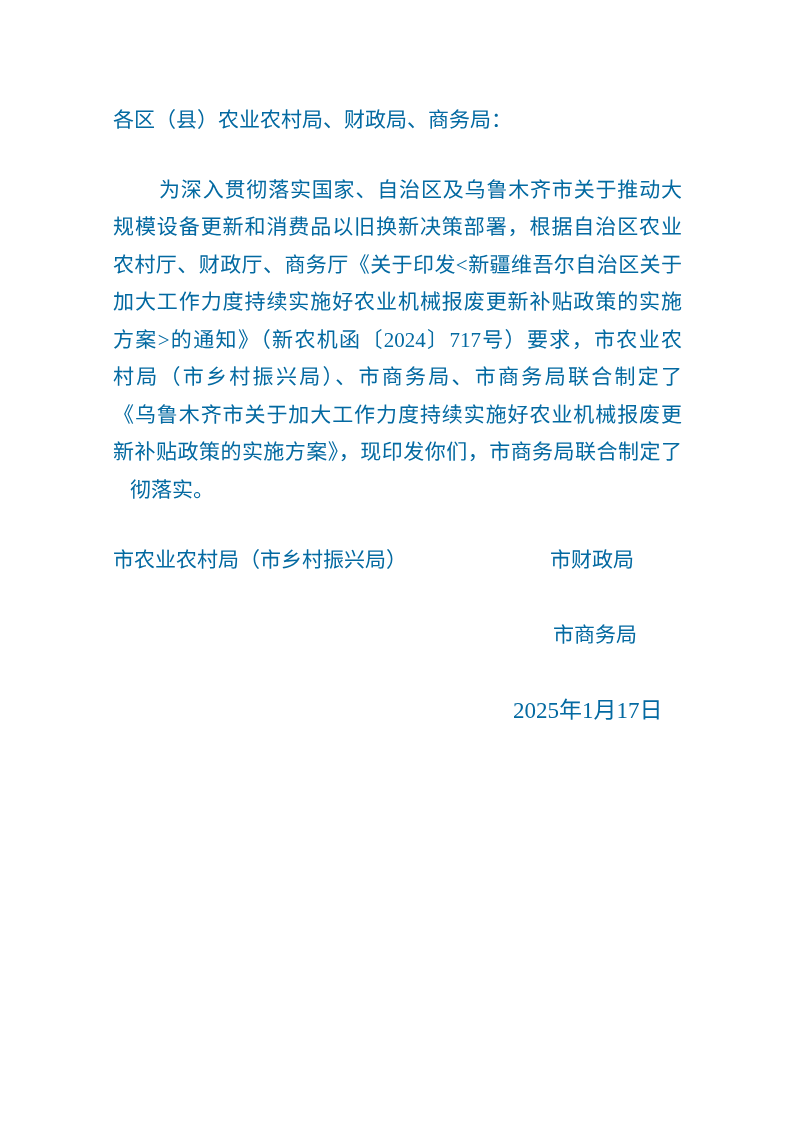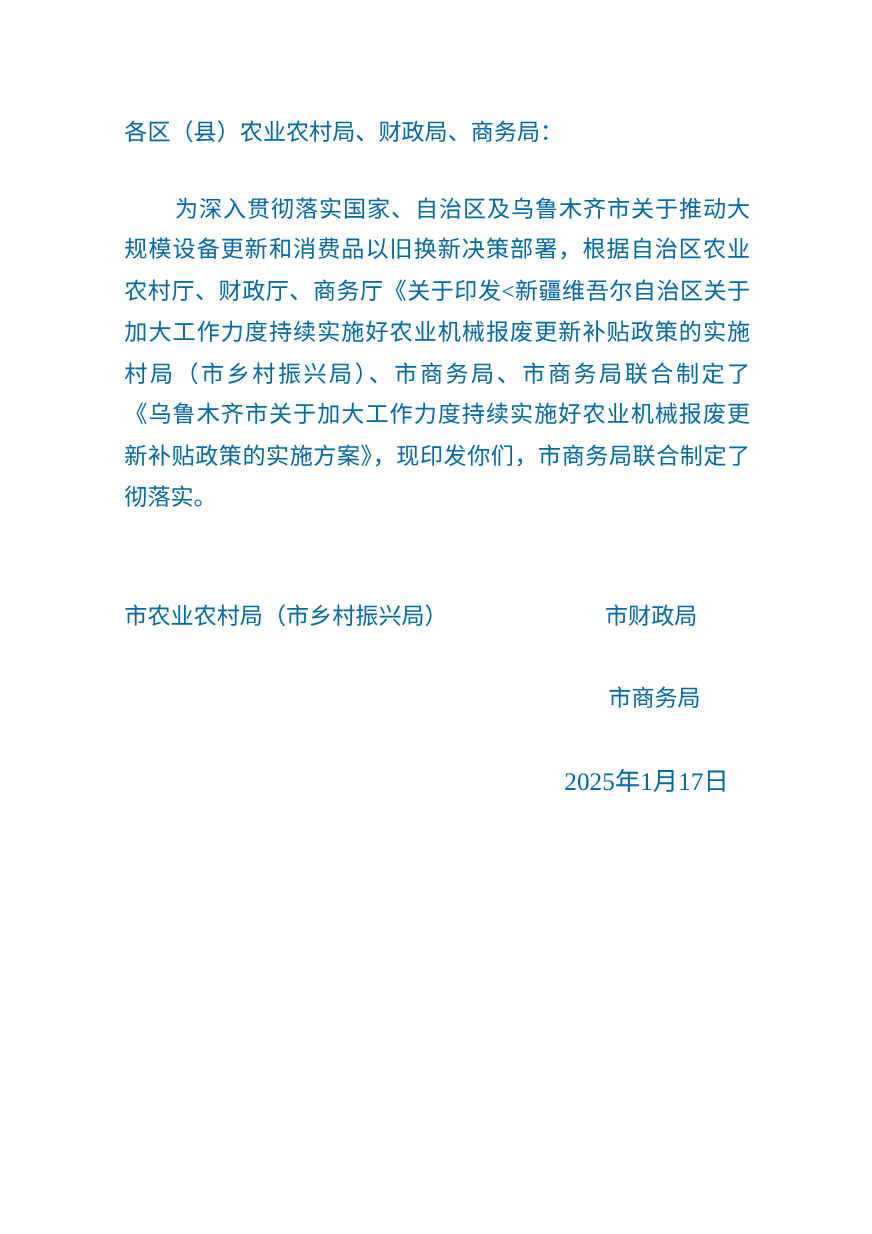--- a/index.html
+++ b/index.html
@@ -34,20 +34,21 @@
     text-align-last: justify;
     -moz-text-align-last: justify;
   }
   .b-line.indent {
     padding-left: 46px;
     margin-top: 32px;
   }
   .b-line.last-line {
     text-align: center;
     text-align-last: left;
+    margin-left: 17px;
     -moz-text-align-last: left;
   }
   .sig-row {
     position: absolute;
     left: 113px;
     top: 542px;
     width: 569px;
     height: 37.5px;
     font-size: 21px;
     line-height: 37.5px;
@@ -82,20 +83,21 @@
 <div class="page">
 
   <div class="body-block">
     <div class="salutation">各区（县）农业农村局、财政局、商务局：</div>
 
     <div>
       <div class="b-line indent">为深入贯彻落实国家、自治区及乌鲁木齐市关于推动大</div>
       <div class="b-line">规模设备更新和消费品以旧换新决策部署，根据自治区农业</div>
       <div class="b-line">农村厅、财政厅、商务厅《关于印发&lt;新疆维吾尔自治区关于</div>
       <div class="b-line">加大工作力度持续实施好农业机械报废更新补贴政策的实施</div>
+      <div class="b-line">方案&gt;的通知》（新农机函〔2024〕717号）要求，市农业农</div>
       <div class="b-line">村局（市乡村振兴局）、市商务局、市商务局联合制定了</div>
       <div class="b-line">《乌鲁木齐市关于加大工作力度持续实施好农业机械报废更</div>
       <div class="b-line">新补贴政策的实施方案》，现印发你们，市商务局联合制定了</div>
       <div class="b-line last-line">彻落实。</div>
     </div>
   </div>
 
   <div class="sig-row">
     <span>市农业农村局（市乡村振兴局）</span>
     <span class="sig-right">市财政局</span>

